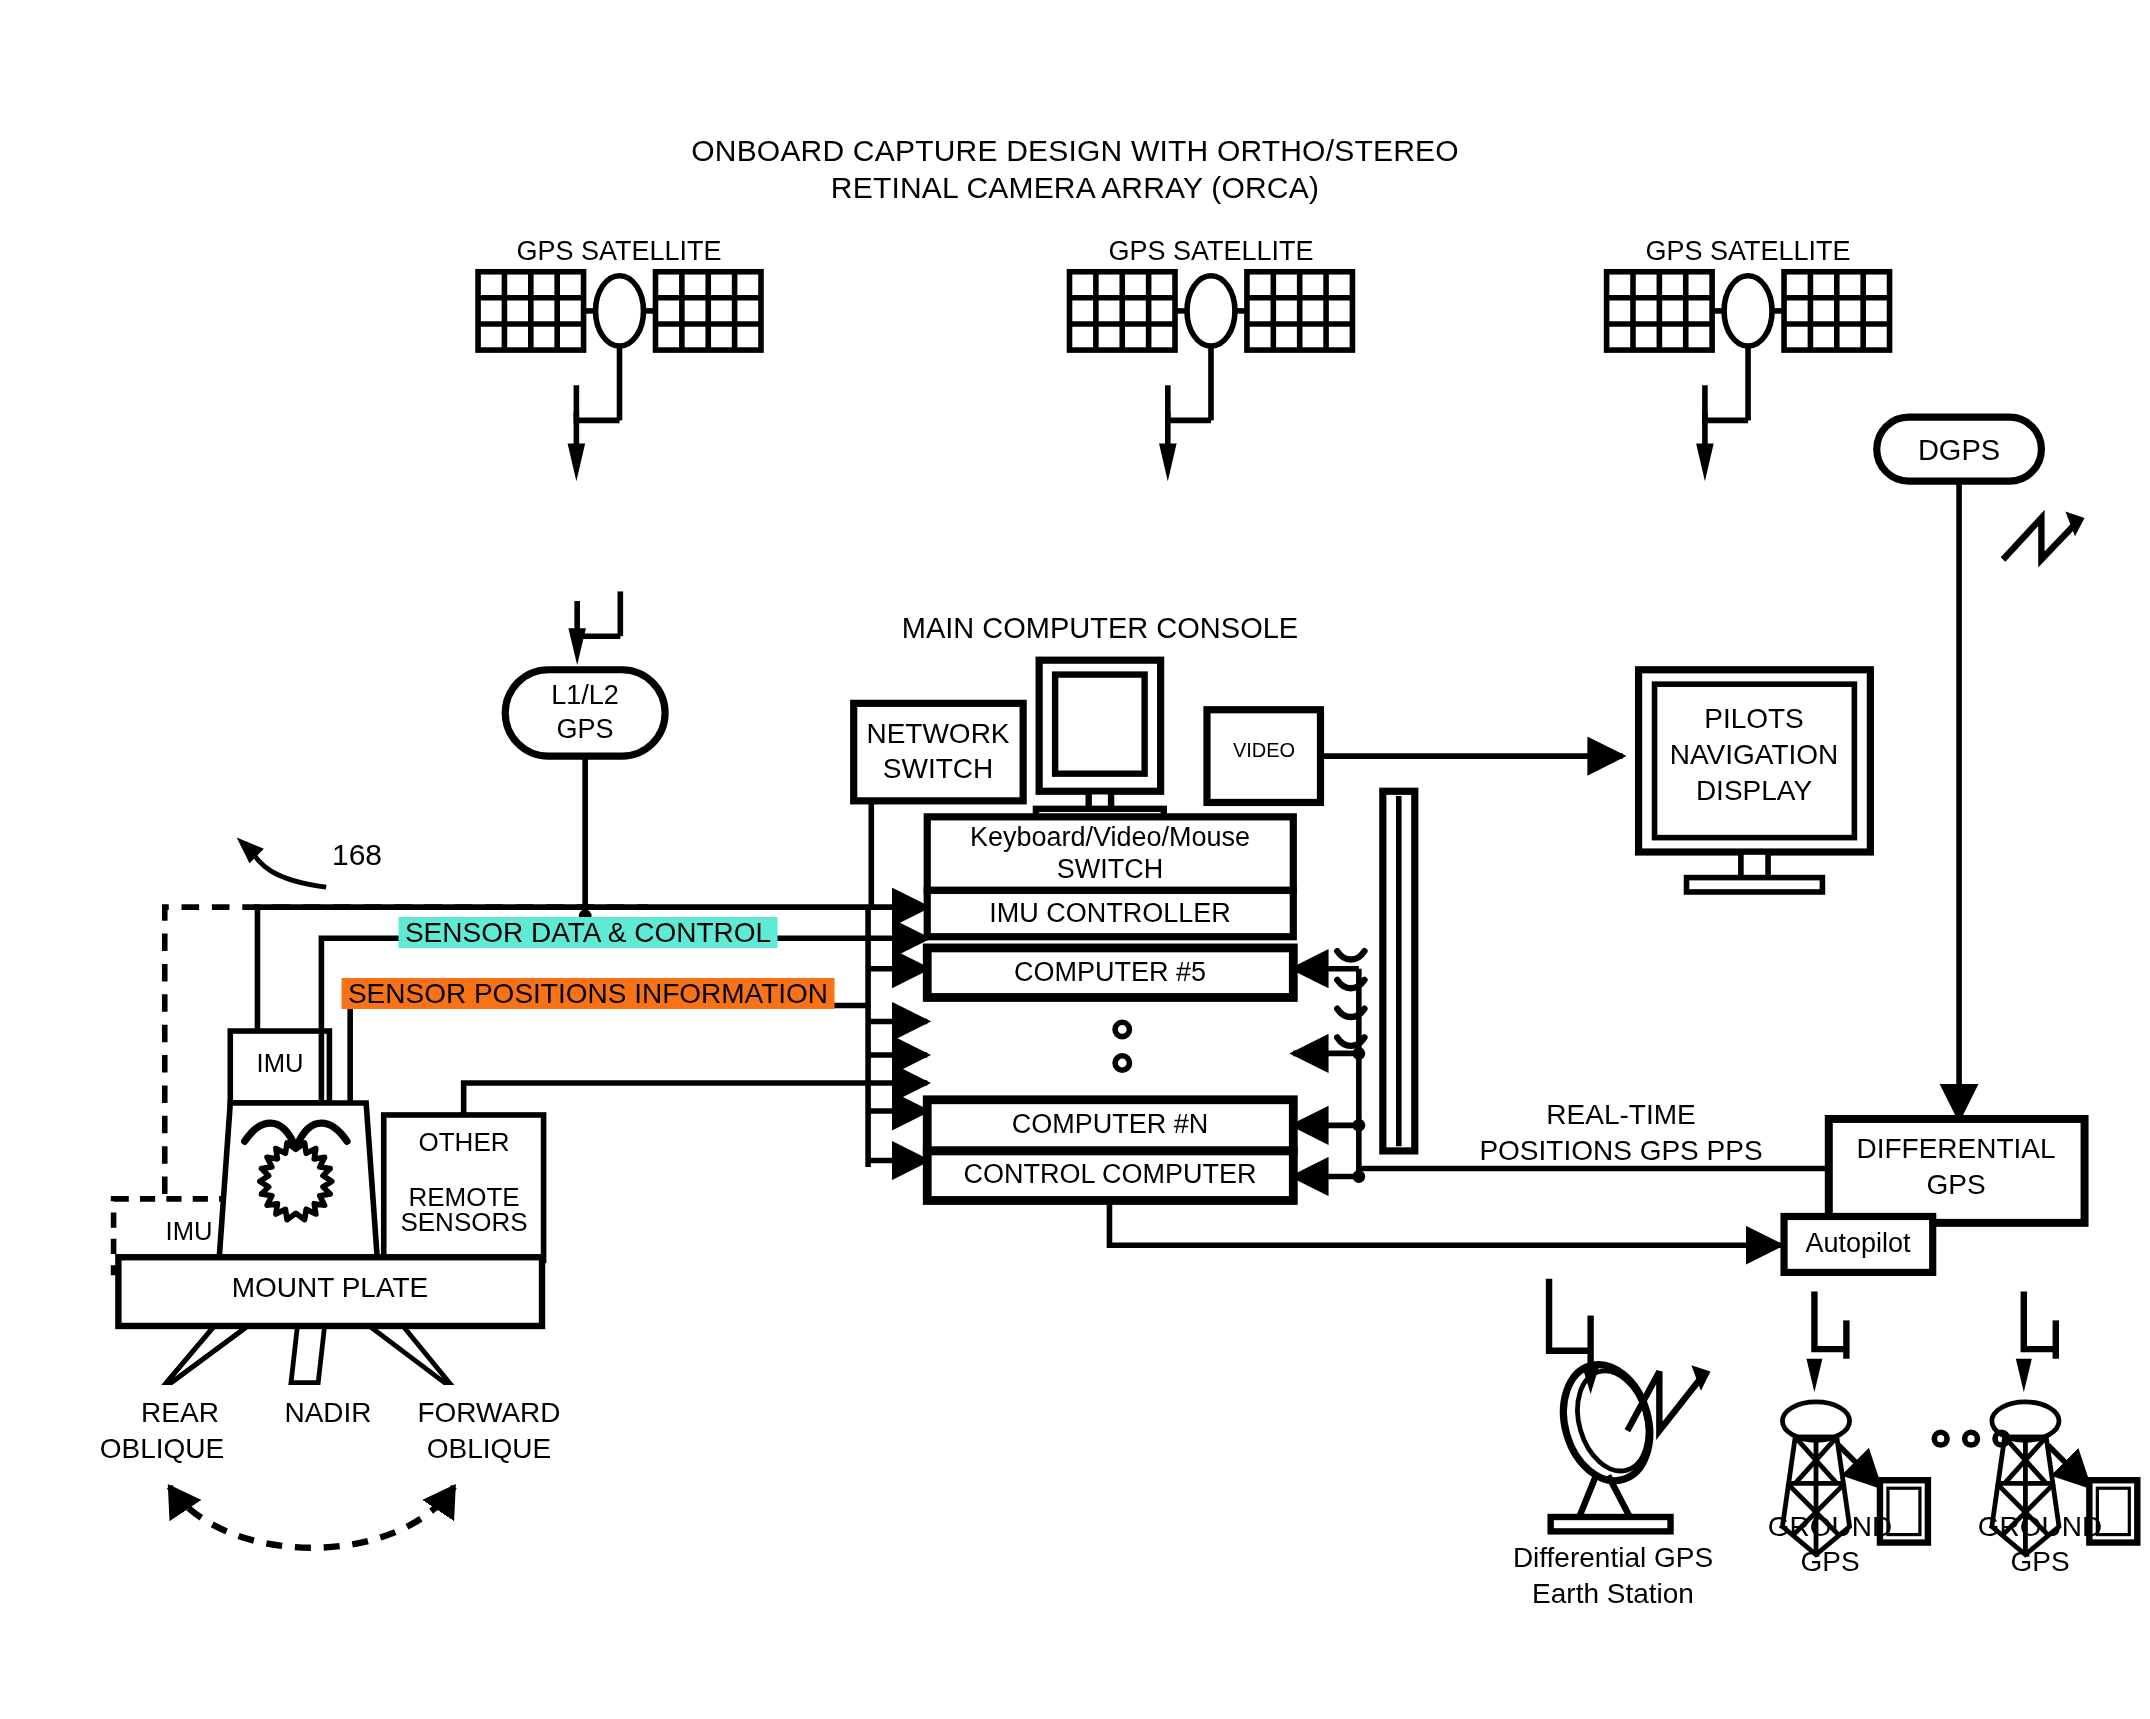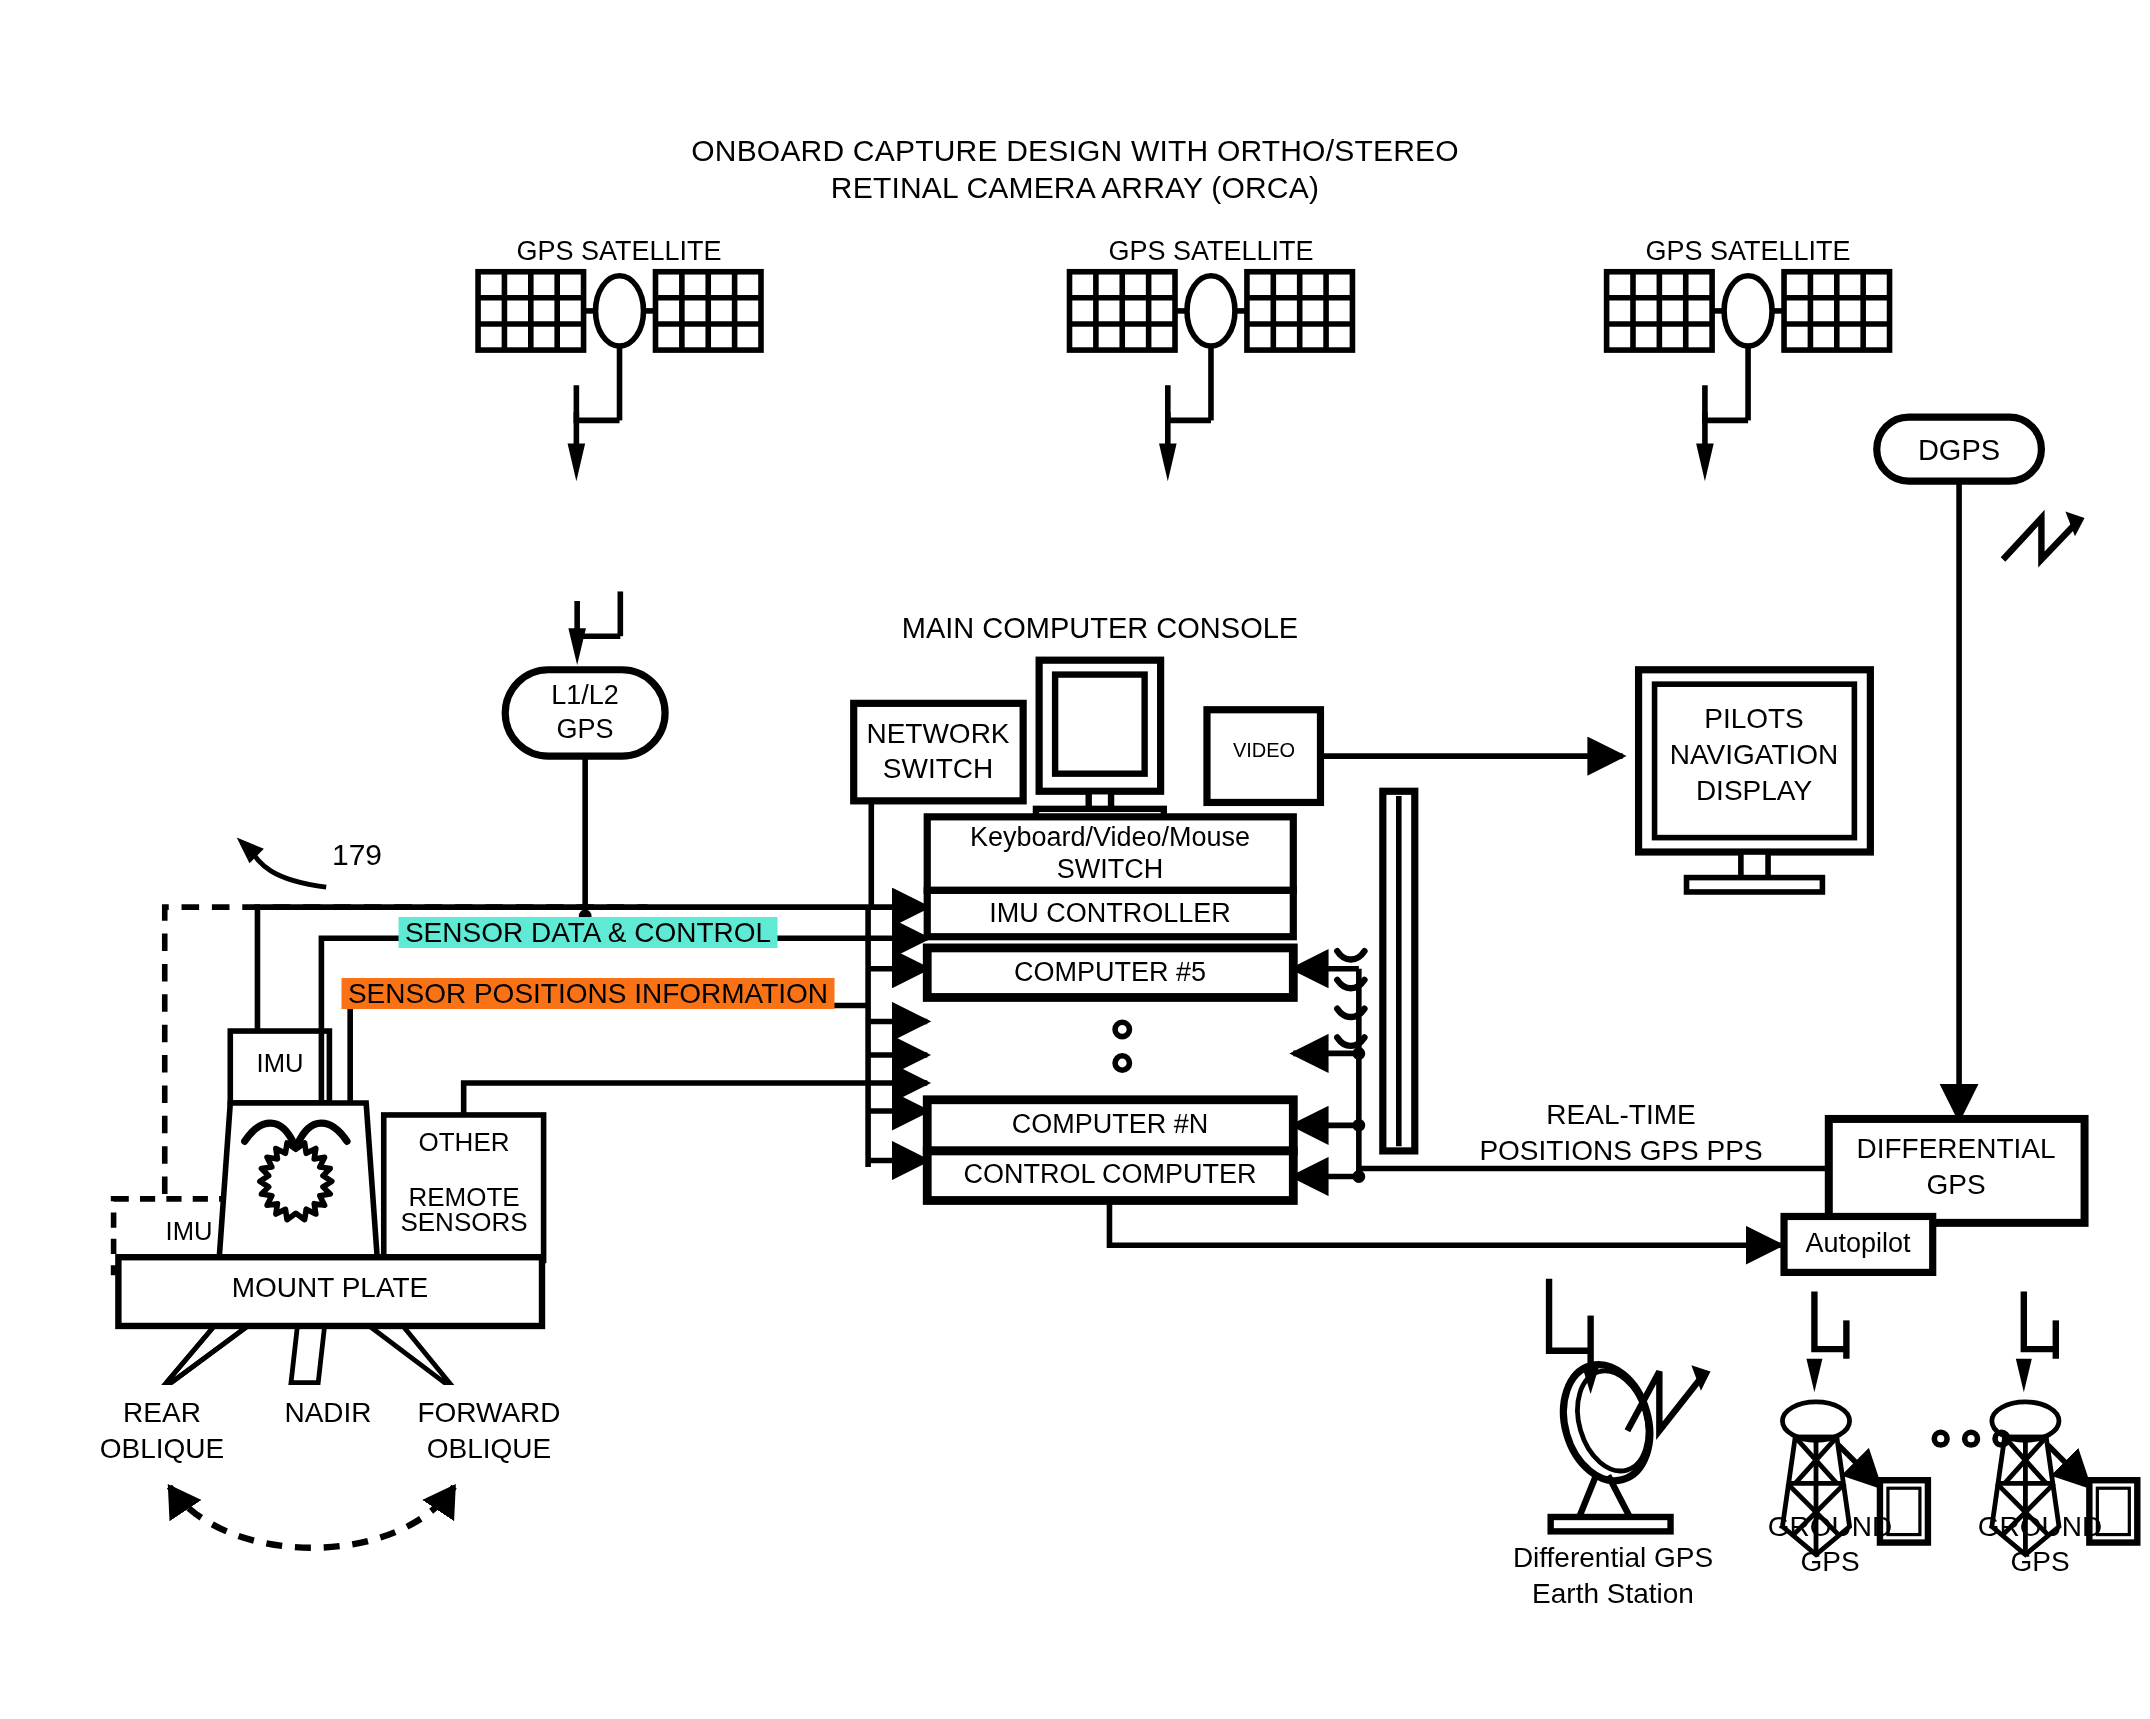--- a/index.html
+++ b/index.html
@@ -262,21 +262,21 @@
 
   <div class="txt ctr" style="left:619px;top:236px;font-size:27px;">GPS SATELLITE</div>
   <div class="txt ctr" style="left:1211px;top:236px;font-size:27px;">GPS SATELLITE</div>
   <div class="txt ctr" style="left:1748px;top:236px;font-size:27px;">GPS SATELLITE</div>
 
   <div class="txt ctr" style="left:1959px;top:434px;font-size:29px;">DGPS</div>
 
   <div class="txt ctr" style="left:585px;top:680px;font-size:27px;">L1/L2</div>
   <div class="txt ctr" style="left:585px;top:714px;font-size:27px;">GPS</div>
 
-  <div class="txt" style="left:332px;top:838px;font-size:30px;">179</div>
+  <div class="txt" style="left:332px;top:838px;font-size:30px;">168</div>
 
   <div class="txt ctr" style="left:1100px;top:612px;font-size:29px;">MAIN COMPUTER CONSOLE</div>
 
   <div class="txt ctr" style="left:938px;top:718px;font-size:28px;">NETWORK</div>
   <div class="txt ctr" style="left:938px;top:753px;font-size:28px;">SWITCH</div>
 
   <div class="txt ctr" style="left:1264px;top:739px;font-size:20px;">VIDEO</div>
 
   <div class="txt ctr" style="left:1110px;top:822px;font-size:27px;">Keyboard/Video/Mouse</div>
   <div class="txt ctr" style="left:1110px;top:854px;font-size:27px;">SWITCH</div>
@@ -306,21 +306,21 @@
 
   <div class="txt ctr" style="left:280px;top:1049px;font-size:25.6px;">IMU</div>
   <div class="txt ctr" style="left:189px;top:1217px;font-size:25.6px;">IMU</div>
 
   <div class="txt ctr" style="left:464px;top:1128px;font-size:26px;">OTHER</div>
   <div class="txt ctr" style="left:464px;top:1168px;font-size:26px;margin-top:15px;">REMOTE</div>
   <div class="txt ctr" style="left:464px;top:1208px;font-size:26px;">SENSORS</div>
 
   <div class="txt ctr" style="left:330px;top:1272px;font-size:28px;">MOUNT PLATE</div>
 
-  <div class="txt ctr" style="left:162px;top:1397px;font-size:28px;">REAR</div>
+  <div class="txt ctr" style="left:180px;top:1397px;font-size:28px;">REAR</div>
   <div class="txt ctr" style="left:162px;top:1433px;font-size:28px;">OBLIQUE</div>
   <div class="txt ctr" style="left:328px;top:1397px;font-size:28px;">NADIR</div>
   <div class="txt ctr" style="left:489px;top:1397px;font-size:28px;">FORWARD</div>
   <div class="txt ctr" style="left:489px;top:1433px;font-size:28px;">OBLIQUE</div>
 
   <div class="txt ctr" style="left:1613px;top:1542px;font-size:28px;">Differential GPS</div>
   <div class="txt ctr" style="left:1613px;top:1578px;font-size:28px;">Earth Station</div>
 
   <div class="txt ctr" style="left:1830px;top:1511px;font-size:28px;">GROUND</div>
   <div class="txt ctr" style="left:1830px;top:1546px;font-size:28px;">GPS</div>

